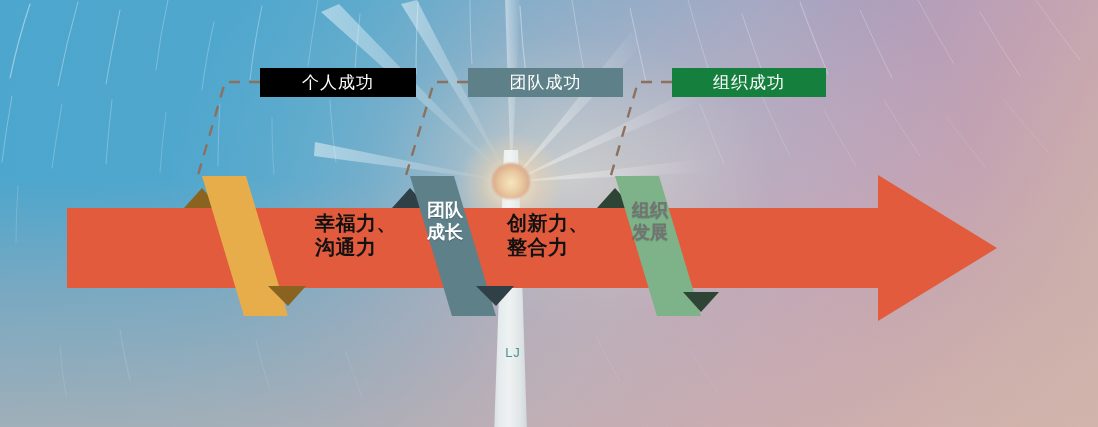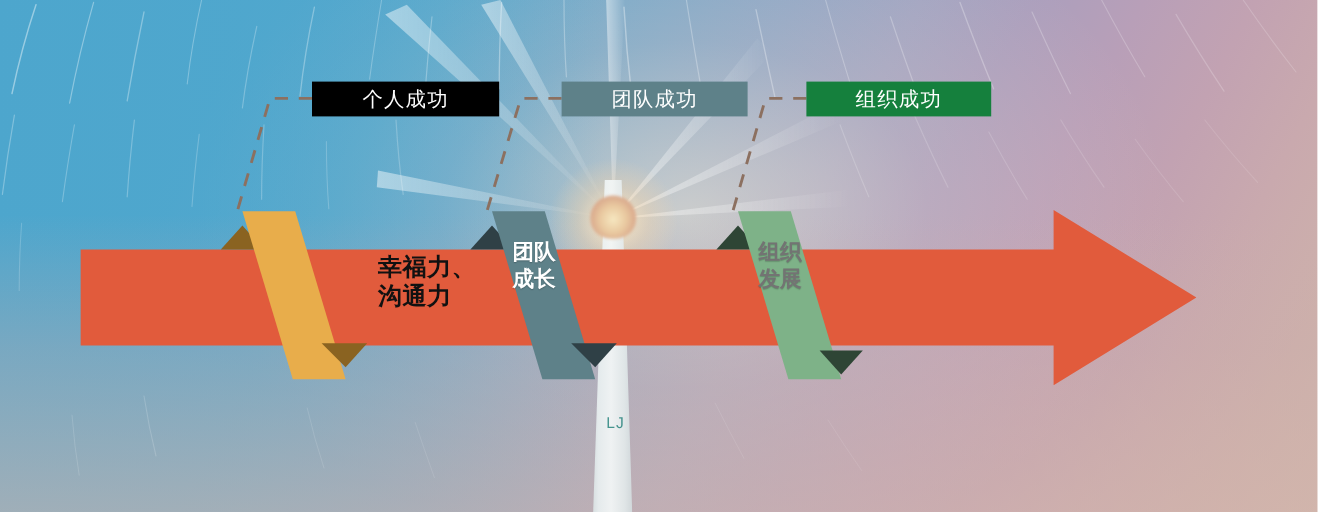--- a/index.html
+++ b/index.html
@@ -228,20 +228,22 @@
   </div>
 
   <div class="arrow">
     <svg viewBox="0 0 930 146" preserveAspectRatio="none">
       <polygon points="0,33 811,33 811,0 930,73 811,146 811,113 0,113" fill="#E15B3C"></polygon>
     </svg>
   </div>
 
   <div class="seg-text" style="left:299px; top:211px;margin-left:16px;">幸福力、
 沟通力</div>
+  <div class="seg-text" style="left:507px; top:211px;">创新力、
+整合力</div>
 
   <div style="position:absolute; left:178px; top:172px; width:130px; height:148px;">
     <svg viewBox="0 0 130 148" preserveAspectRatio="none" style="display:block;width:100%;height:100%;">
       <polygon points="6,36 24,16 42,36" fill="#8A6321"></polygon>
       <polygon points="24,4 68,4 110,144 66,144" fill="#E8AD4B"></polygon>
     </svg>
   </div>
 
   <div style="position:absolute; left:386px; top:172px; width:130px; height:148px;">
     <svg viewBox="0 0 130 148" preserveAspectRatio="none" style="display:block;width:100%;height:100%;">

